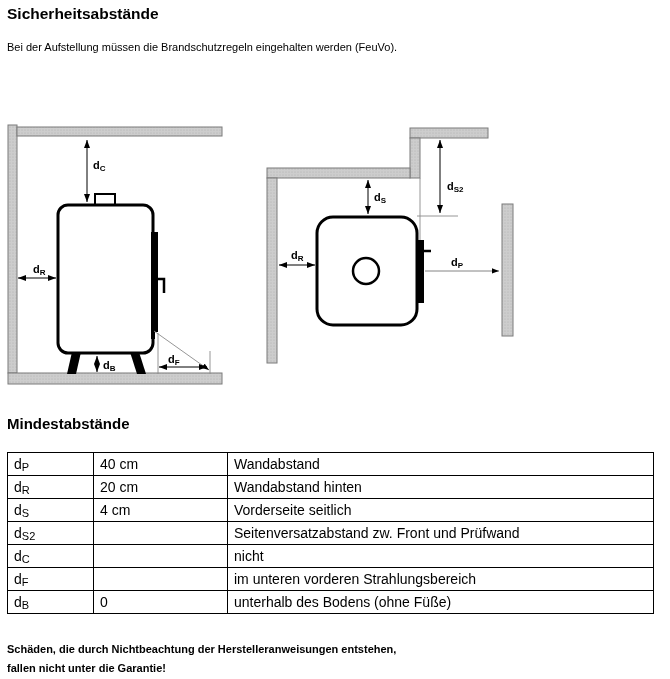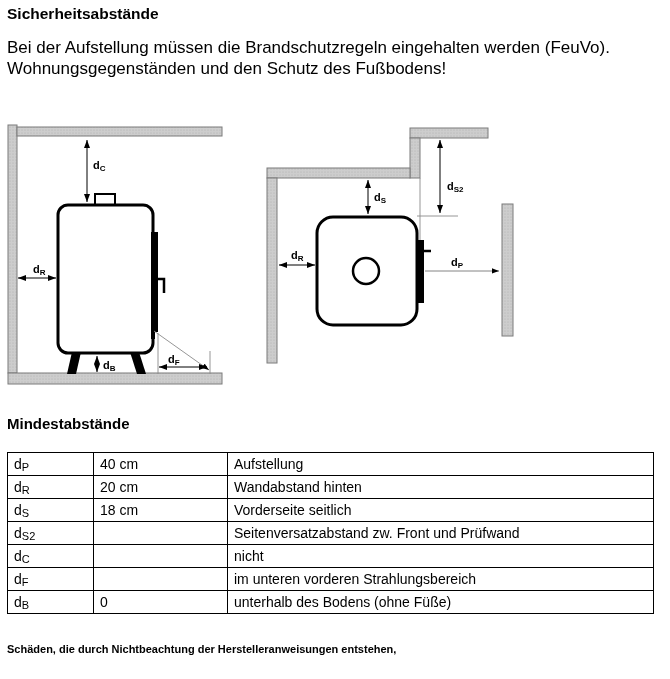--- a/index.html
+++ b/index.html
@@ -2,21 +2,21 @@
 <html><head>
 <meta charset="utf-8">
 <style>
   html,body { margin:0; padding:0; background:#fff; }
   .page {
     position:relative; width:670px; height:679px; background:#ffffff;
     font-family:"Liberation Sans","DejaVu Sans",sans-serif; color:#000;
     overflow:hidden;
   }
   .title1 { position:absolute; left:7px; top:5px; font-size:15.5px; font-weight:bold; white-space:nowrap; }
-  .intro  { position:absolute; left:7px; top:37px; font-size:17px; line-height:21px; }
+  .intro  { position:absolute; left:7px; top:37px; font-size:11px; line-height:21px; }
   .intro div { white-space:nowrap; }
   .diagram-svg { position:absolute; left:0; top:115px; }
   .title2 { position:absolute; left:7px; top:415px; font-size:15px; font-weight:bold; white-space:nowrap; }
   .dist-table {
     position:absolute; left:7px; top:452px;
     border-collapse:collapse; table-layout:fixed; width:646px;
     font-size:14px;
   }
   .dist-table td { border:1px solid #000; height:22px; padding:0 0 0 6px; white-space:nowrap; overflow:hidden; }
   .tsub { font-size:11px; vertical-align:-2px; }
@@ -32,21 +32,20 @@
 </style>
 </head>
 <body>
 
 <div class="page">
 
   <div class="title1">Sicherheitsabstände</div>
 
   <div class="intro">
     <div>Bei der Aufstellung müssen die Brandschutzregeln eingehalten werden (FeuVo).</div>
-    <div>Wohnungsgegenständen und den Schutz des Fußbodens!</div>
   </div>
 
   <svg class="diagram-svg" width="670" height="280" viewBox="0 115 670 280">
     <defs>
       <marker id="arr" markerWidth="9" markerHeight="7" refX="8" refY="3" orient="auto-start-reverse">
         <path d="M0,0 L8,3 L0,6 z" fill="#000"></path>
       </marker>
       <pattern id="stipple" width="3" height="3" patternUnits="userSpaceOnUse">
         <rect width="3" height="3" fill="#cdcdcd"></rect>
         <circle cx="1" cy="1" r="0.5" fill="#a8a8a8"></circle>
@@ -118,30 +117,30 @@
   <table class="dist-table">
     <colgroup>
         <col style="width:86px">
         <col style="width:134px">
         <col style="width:426px">
       </colgroup>
     <tbody>
       <tr>
         <td><span>d</span><span class="tsub">P</span></td>
         <td>40 cm</td>
-        <td>Aufstellung</td>
+        <td>Wandabstand</td>
       </tr>
       <tr>
         <td><span>d</span><span class="tsub">R</span></td>
         <td>20 cm</td>
         <td>Wandabstand hinten</td>
       </tr>
       <tr>
         <td><span>d</span><span class="tsub">S</span></td>
-        <td>18 cm</td>
+        <td>4 cm</td>
         <td>Vorderseite seitlich</td>
       </tr>
       <tr>
         <td><span>d</span><span class="tsub">S2</span></td>
         <td></td>
         <td>Seitenversatzabstand zw. Front und Prüfwand</td>
       </tr>
       <tr>
         <td><span>d</span><span class="tsub">C</span></td>
         <td></td>
@@ -155,15 +154,16 @@
       <tr>
         <td><span>d</span><span class="tsub">B</span></td>
         <td>0</td>
         <td>unterhalb des Bodens (ohne Füße)</td>
       </tr>
     </tbody>
   </table>
 
   <div class="warning">
     <div>Schäden, die durch Nichtbeachtung der Herstelleranweisungen entstehen,</div>
+    <div>fallen nicht unter die Garantie!</div>
   </div>
 
 </div>
 
 </body></html>

